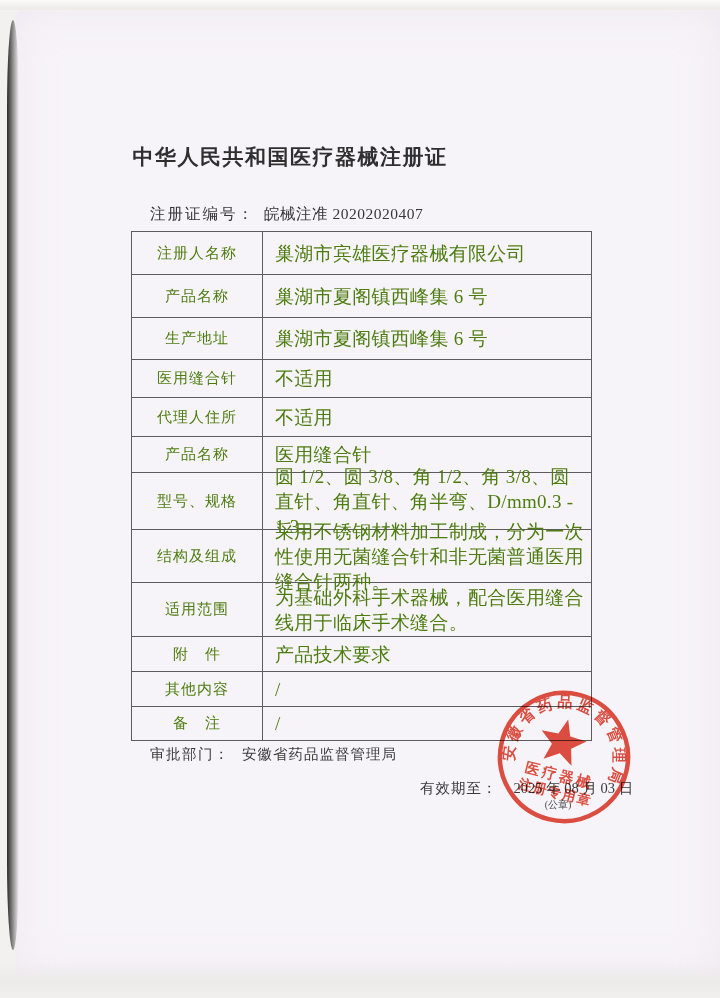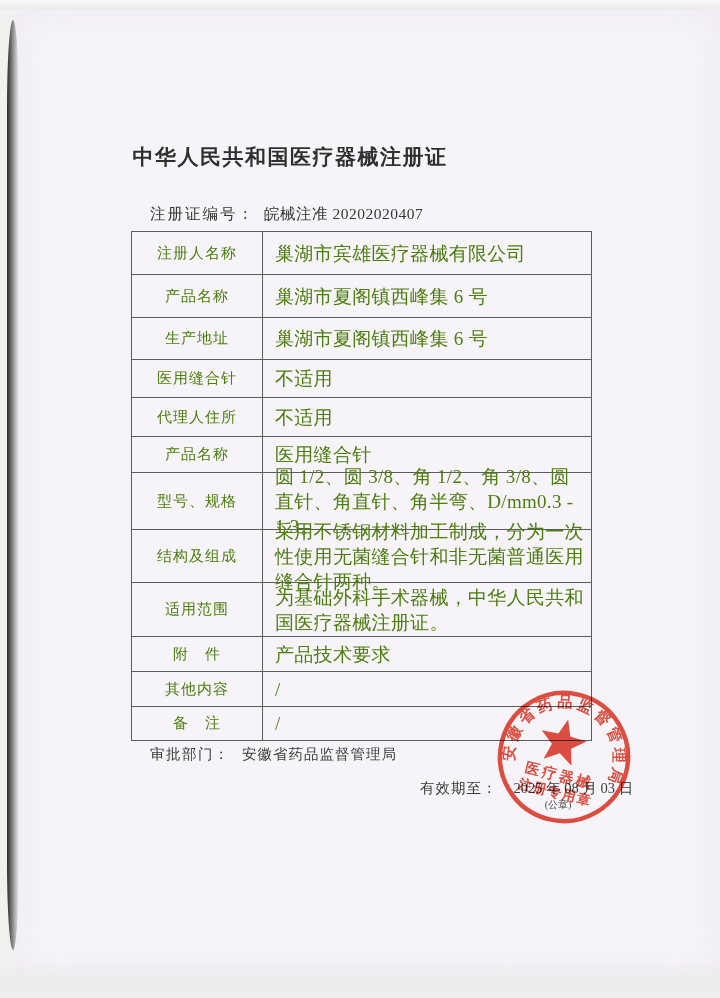--- a/index.html
+++ b/index.html
@@ -107,21 +107,21 @@
     <div class="trow" style="height:57px">
       <div class="tlbl">型号、规格</div>
       <div class="tval">圆 1/2、圆 3/8、角 1/2、角 3/8、圆直针、角直针、角半弯、D/mm0.3 - 1.3。</div>
     </div>
     <div class="trow" style="height:53px">
       <div class="tlbl">结构及组成</div>
       <div class="tval">采用不锈钢材料加工制成，分为一次性使用无菌缝合针和非无菌普通医用缝合针两种。</div>
     </div>
     <div class="trow" style="height:54px">
       <div class="tlbl">适用范围</div>
-      <div class="tval">为基础外科手术器械，中华人民共和国医疗器械注册证。</div>
+      <div class="tval">为基础外科手术器械，配合医用缝合线用于临床手术缝合。</div>
     </div>
     <div class="trow" style="height:35px">
       <div class="tlbl">附　件</div>
       <div class="tval">产品技术要求</div>
     </div>
     <div class="trow" style="height:35px">
       <div class="tlbl">其他内容</div>
       <div class="tval">/</div>
     </div>
     <div class="trow" style="height:33px">

